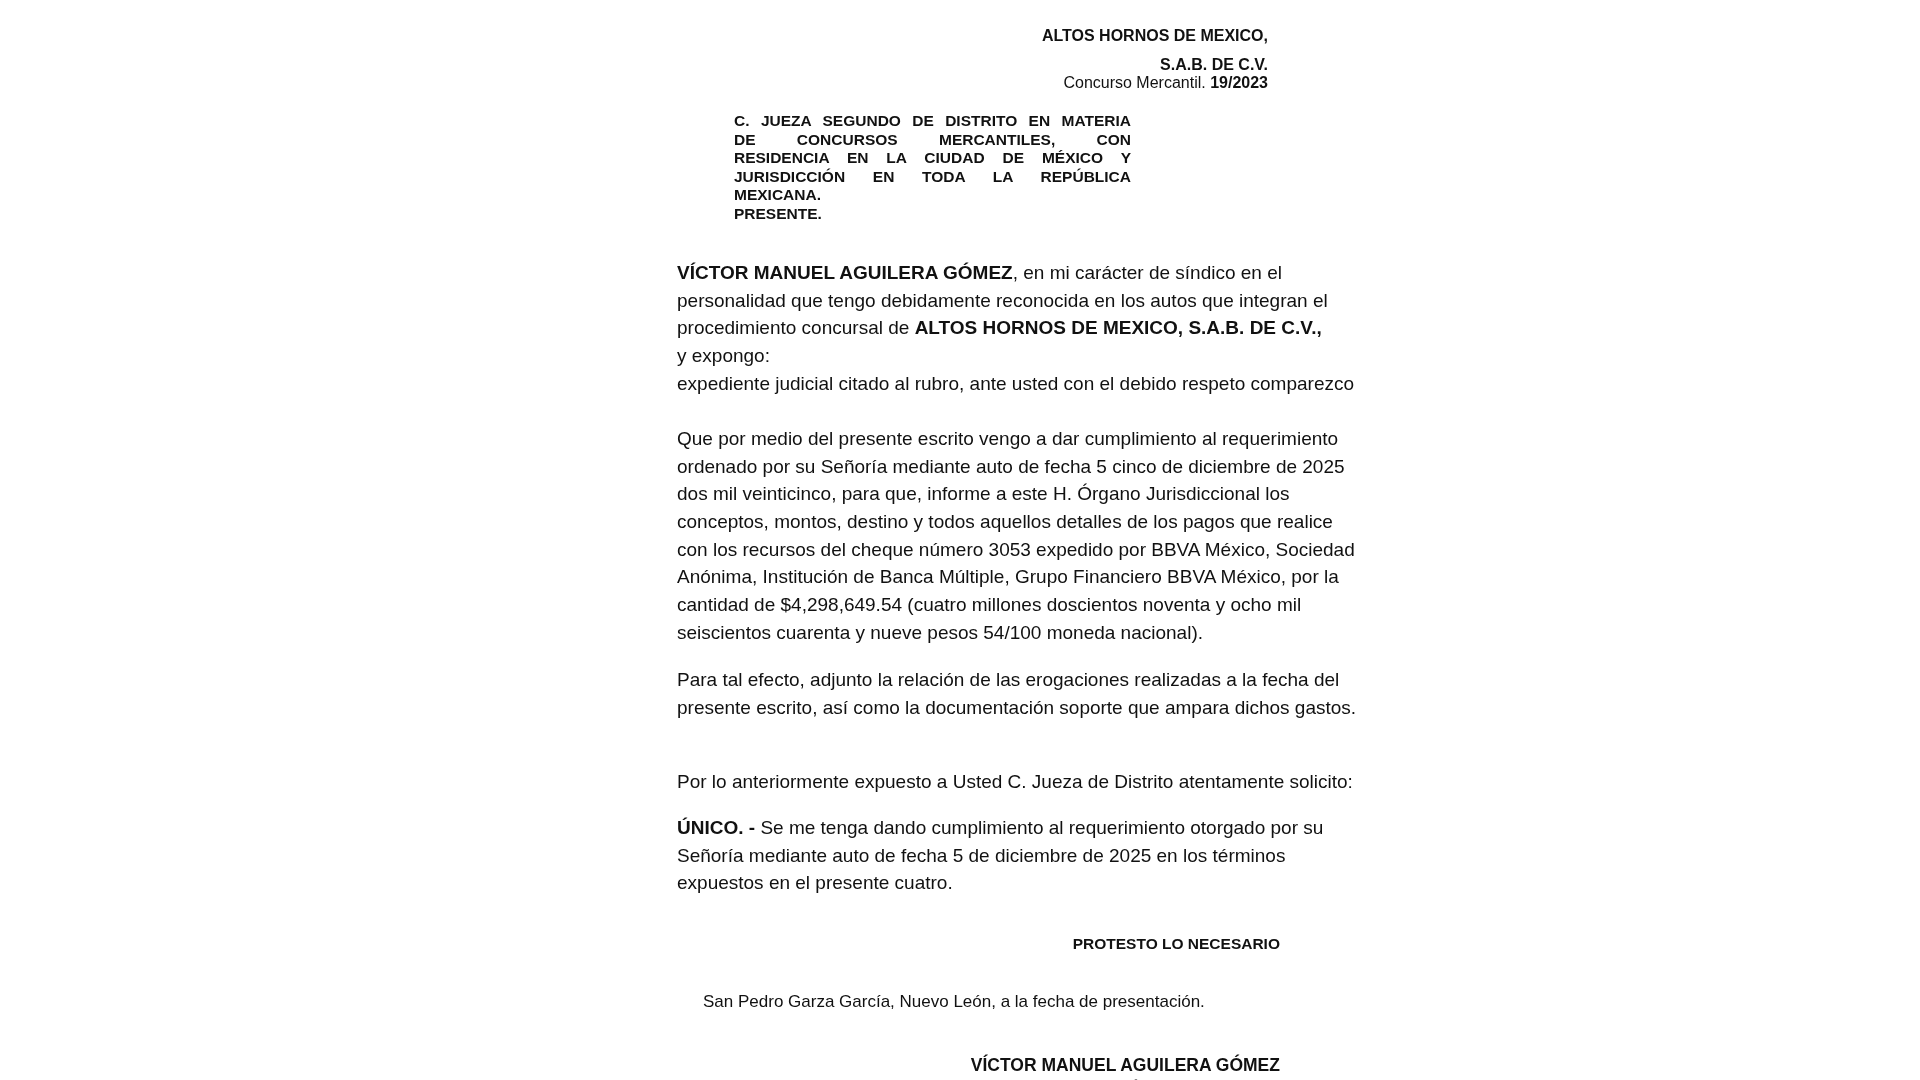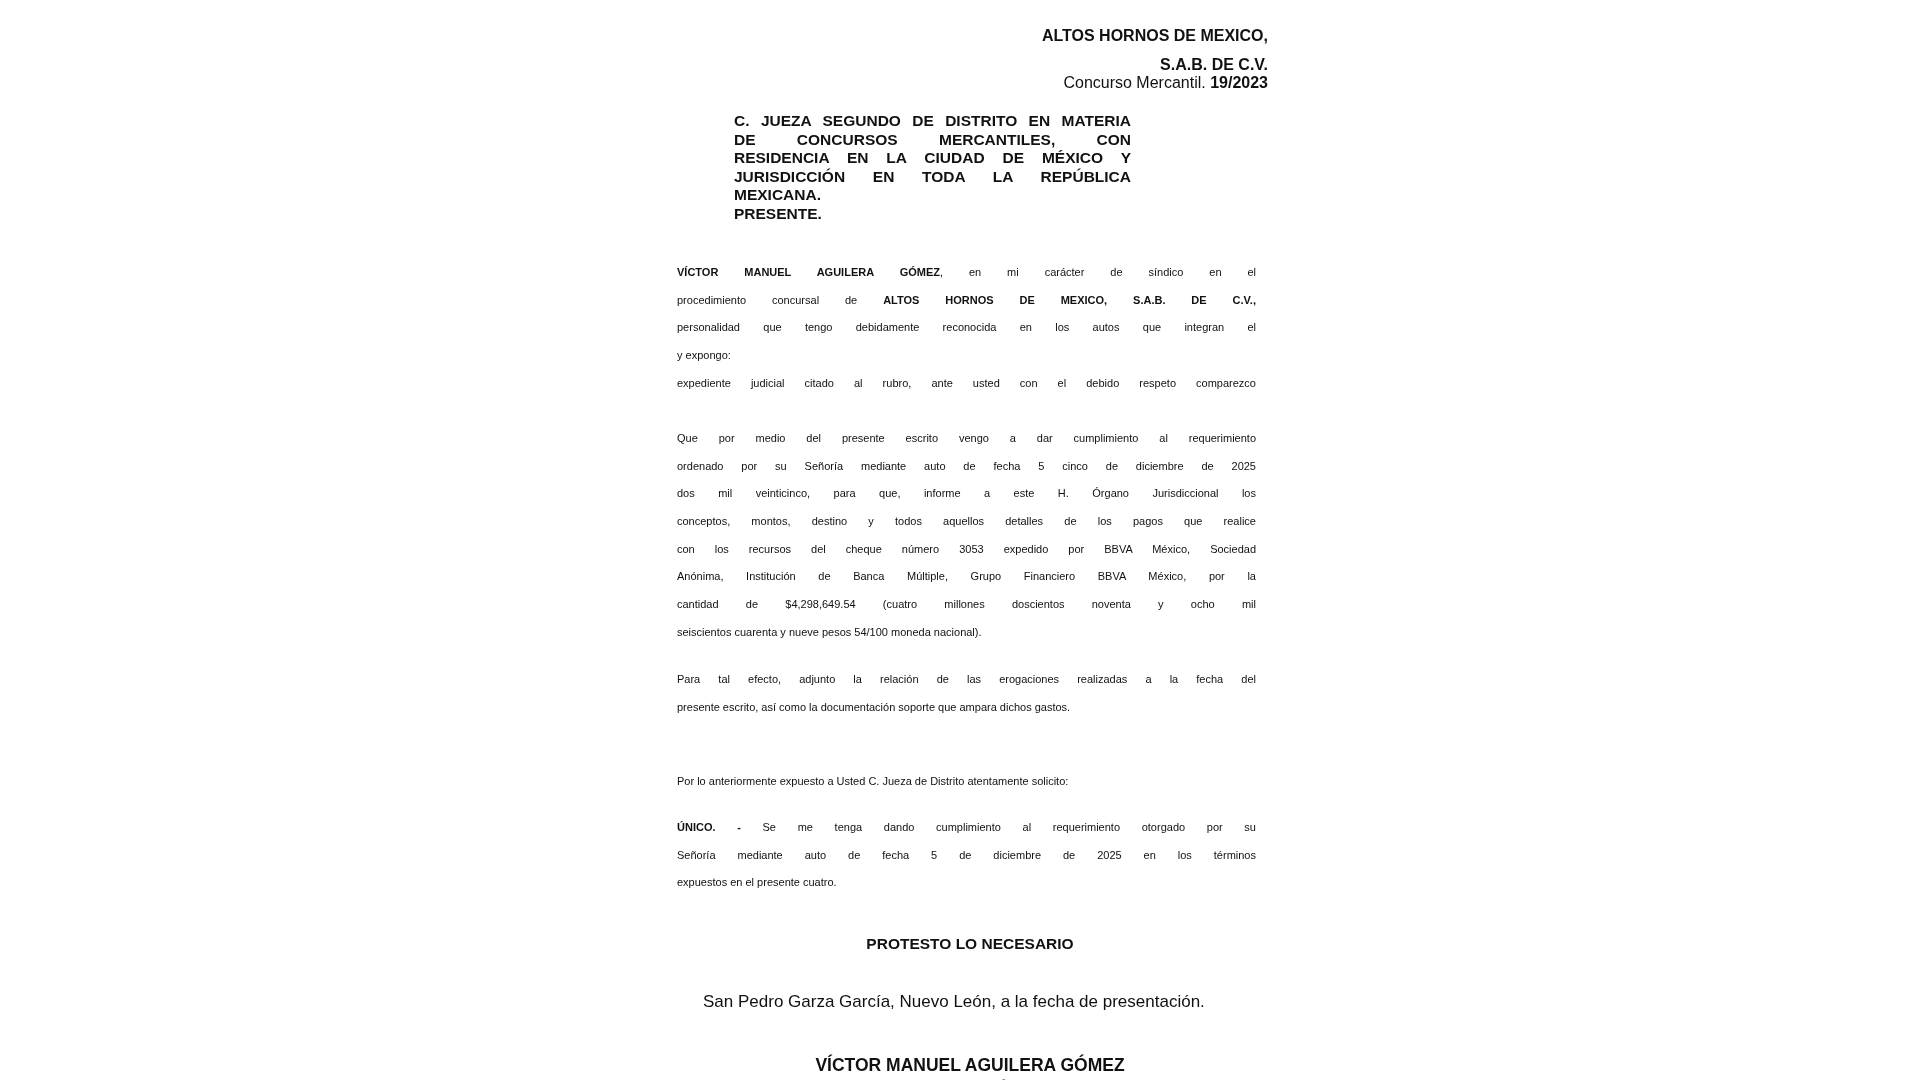--- a/index.html
+++ b/index.html
@@ -44,37 +44,37 @@
     text-align: justify;
     text-align-last: justify;
     white-space: nowrap;
   }
   .addressee .line.last { text-align-last: left; }
 
   
   .para {
     left: 677px;
     width: 579px;
-    font-size: 11px;
+    font-size: 19px;
     line-height: 27.7px;
   }
   .para .ln {
     display: block;
     text-align: justify;
     text-align-last: justify;
     white-space: nowrap;
     height: 27.7px;
   }
   .para .ln.last { text-align-last: left; }
   .b { font-weight: bold; margin-top: 10px; }
 
   .center-line {
     left: 660px;
     width: 620px;
-    text-align: center;
+    text-align: right;
   }
   .protesto {
     top: 935px;
     font-size: 15.5px;
     font-weight: bold;
   }
   .lugar {
     left: 703px;
     top: 992px;
     font-size: 17px;
@@ -102,22 +102,22 @@
   <span class="line">C. JUEZA SEGUNDO DE DISTRITO EN MATERIA</span>
   <span class="line">DE CONCURSOS MERCANTILES, CON</span>
   <span class="line">RESIDENCIA EN LA CIUDAD DE MÉXICO Y</span>
   <span class="line">JURISDICCIÓN EN TODA LA REPÚBLICA</span>
   <span class="line last">MEXICANA.</span>
   <span class="line last">PRESENTE.</span>
 </div>
 
 <div class="abs para" style="top:259px;">
   <span class="ln"><span class="b">VÍCTOR MANUEL AGUILERA GÓMEZ</span><span>, en mi carácter de síndico en el</span></span>
+  <span class="ln">personalidad que tengo debidamente reconocida en los autos que integran el</span>
   <span class="ln"><span>procedimiento concursal de </span><span class="b">ALTOS HORNOS DE MEXICO, S.A.B. DE C.V.,</span></span>
-  <span class="ln">personalidad que tengo debidamente reconocida en los autos que integran el</span>
   <span class="ln last">y expongo:</span>
   <span class="ln">expediente judicial citado al rubro, ante usted con el debido respeto comparezco</span>
 </div>
 
 <div class="abs para" style="top:425px;">
   <span class="ln">Que por medio del presente escrito vengo a dar cumplimiento al requerimiento</span>
   <span class="ln">ordenado por su Señoría mediante auto de fecha 5 cinco de diciembre de 2025</span>
   <span class="ln">dos mil veinticinco, para que, informe a este H. Órgano Jurisdiccional los</span>
   <span class="ln">conceptos, montos, destino y todos aquellos detalles de los pagos que realice</span>
   <span class="ln">con los recursos del cheque número 3053 expedido por BBVA México, Sociedad</span>

